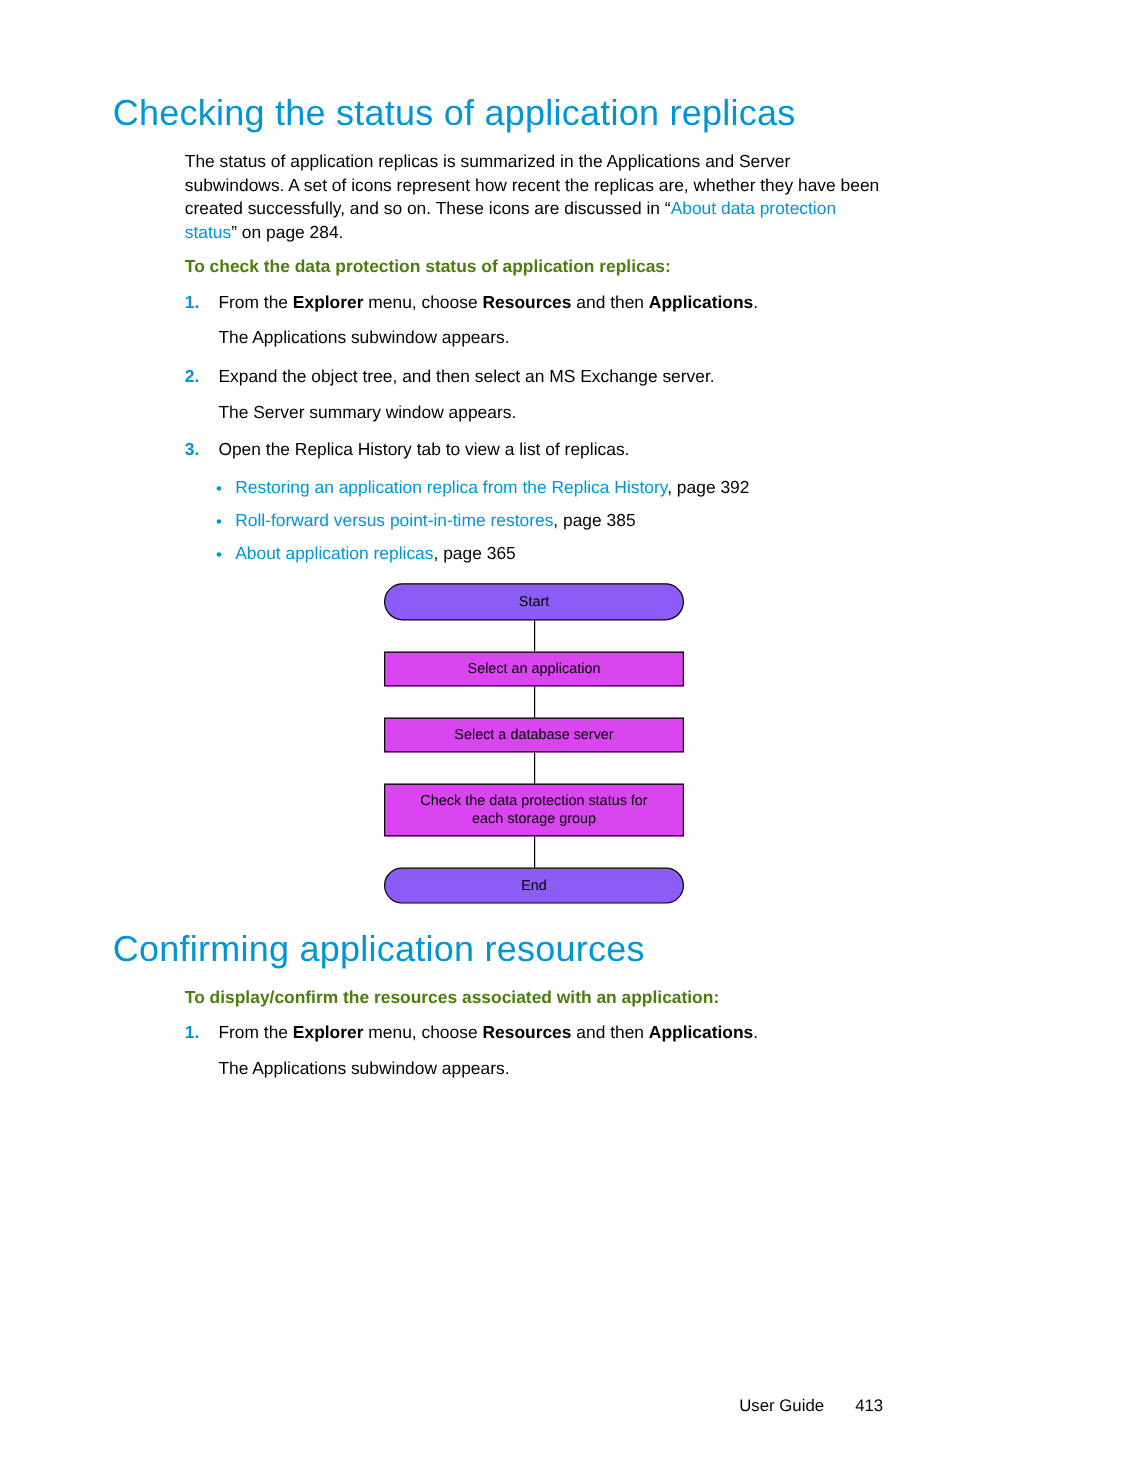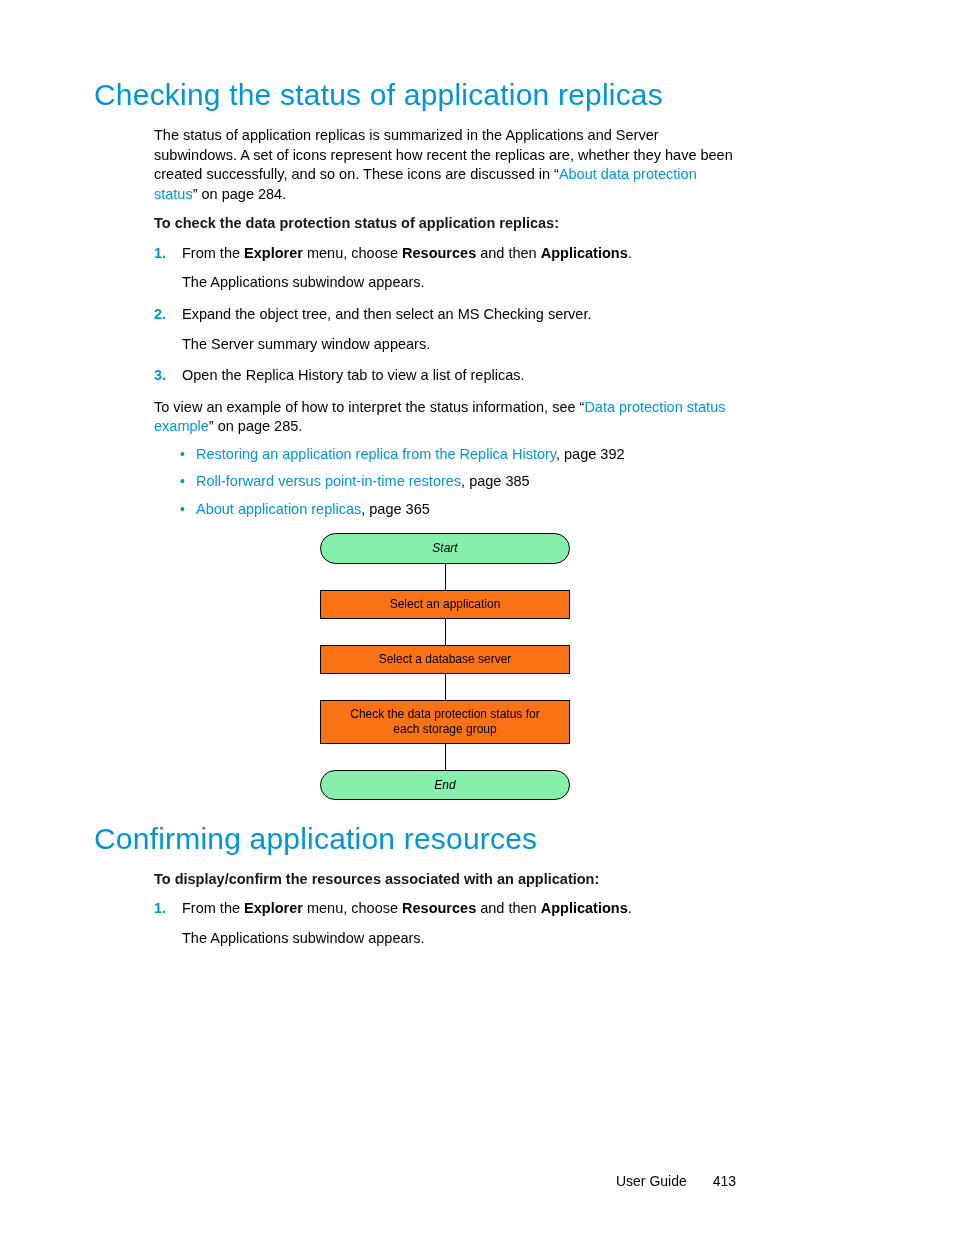--- a/index.html
+++ b/index.html
@@ -37,21 +37,21 @@
   }
   .body-block {
     margin-left: 60px;
     font-size: 14.5px;
     line-height: 1.35;
   }
   .para {
     margin: 0 0 8px 0;
   }
   .lead-in {
-    color: #0f172a;
+    color: #4d7c0f;
     font-weight: bold;
     margin: 10px 0 10px 0;
     font-size: 14.5px;
   }
   ol.steps {
     list-style: none;
     padding: 0;
     margin: 0 0 6px 0;
   }
   ol.steps li {
@@ -104,45 +104,44 @@
     color: #000;
     text-align: center;
   }
   .fc-term {
     box-sizing: border-box;
     width: 250px;
     margin: 0 auto;
     border: 1px solid #000;
     border-radius: 16px;
     padding: 6px 4px;
-    background: #86efac;
-    font-style: italic;
+    background: #8b5cf6;
   }
   .fc-proc {
     box-sizing: border-box;
     width: 250px;
     margin: 0 auto;
     border: 1px solid #000;
-    background: #f97316;
+    background: #d946ef;
     padding: 6px 6px;
     line-height: 1.25;
   }
   .fc-proc.tall {
     padding: 6px 18px;
   }
   .fc-conn {
     width: 1px;
     height: 26px;
     background: #000;
     margin: 0 auto;
   }
 
   .footer {
     position: absolute;
-    bottom: 46px;
+    bottom: 56px;
     right: 94px;
     font-size: 14px;
     color: #000;
   }
   .footer .pn {
     display: inline-block;
     margin-left: 22px;
   }
 </style>
 </head>
@@ -160,32 +159,29 @@
     <p class="lead-in">To check the data protection status of application replicas:</p>
 
     <ol class="steps">
       <li>
         <span class="num">1.</span>
         <span><span>From the </span><b>Explorer</b><span> menu, choose </span><b>Resources</b><span> and then </span><b>Applications</b><span>.</span></span>
         <span class="result">The Applications subwindow appears.</span>
       </li>
       <li>
         <span class="num">2.</span>
-        <span>Expand the object tree, and then select an MS Checking server.</span>
+        <span>Expand the object tree, and then select an MS Exchange server.</span>
         <span class="result">The Server summary window appears.</span>
       </li>
       <li>
         <span class="num">3.</span>
         <span>Open the Replica History tab to view a list of replicas.</span>
       </li>
     </ol>
 
-    <p class="para">
-      <span>To view an example of how to interpret the status information, see “</span><a href="#" class="link">Data protection status example</a><span>” on page 285.</span>
-    </p>
   </div>
 
   <div class="body-block">
     <ul class="bullets">
       <li>
         <a href="#" class="link">Restoring an application replica from the Replica History</a><span>, page 392</span>
       </li>
       <li>
         <a href="#" class="link">Roll-forward versus point-in-time restores</a><span>, page 385</span>
       </li>

